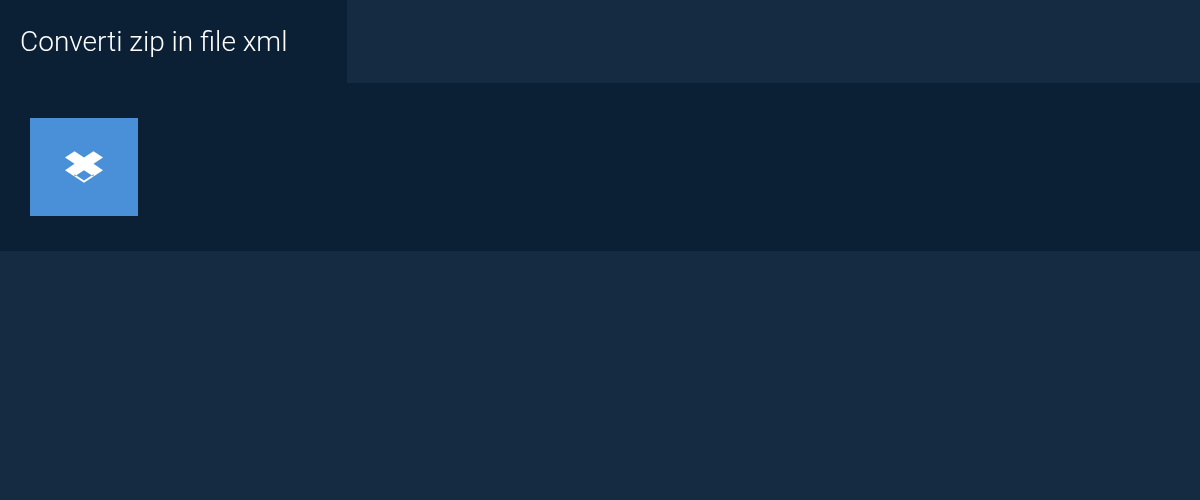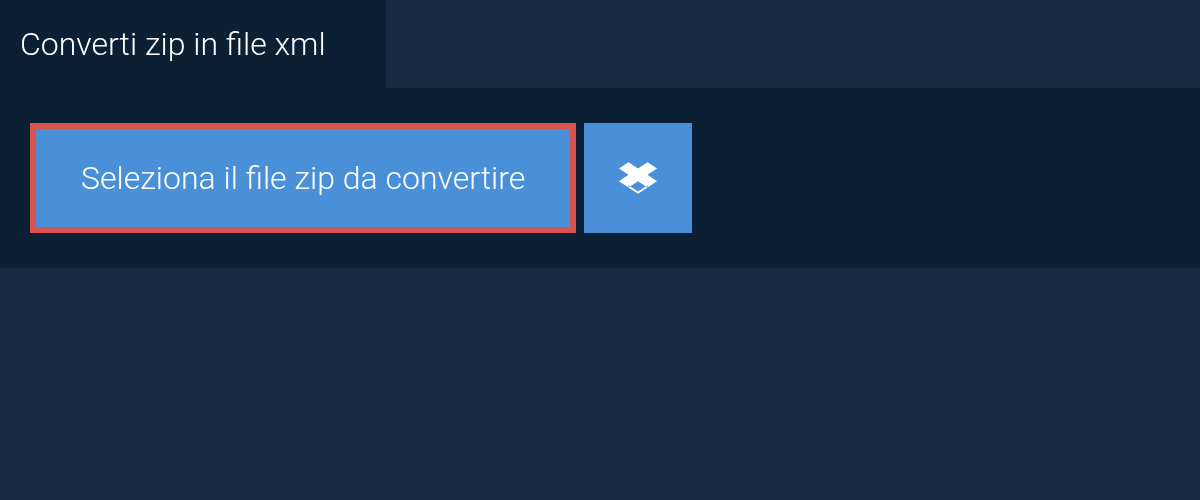--- a/index.html
+++ b/index.html
@@ -12,21 +12,21 @@
       height: 500px;
       background: #152b42;
       font-family: -apple-system, BlinkMacSystemFont, "Segoe UI", Roboto, Helvetica, Arial, sans-serif;
       overflow: hidden;
     }
     .tab-header {
       background: #0b2034;
       color: #ffffff;
       display: inline-block;
       padding: 25px 60px 25px 20px;
-      font-size: 32px;
+      font-size: 28px;
       font-weight: 300;
     }
     .upload-section {
       background: #0b2034;
       padding: 35px 30px;
       margin-top: 0;
     }
     .button-row {
       display: flex;
       gap: 8px;
@@ -69,23 +69,20 @@
 <body>
 
 
 
 <div class="tab-header">
   <span>Converti zip in file xml</span>
 </div>
 
 <div class="upload-section">
   <div class="button-row">
-    <div class="select-file-btn">
-      <span>Seleziona il file zip da convertire</span>
-    </div>
     <div class="dropbox-btn">
       <svg class="dropbox-icon-svg" viewBox="0 0 24 24">
         <path d="M6 2L0 6l6 4-6 4 6 4 6-4 6 4 6-4-6-4 6-4-6-4-6 4zm6 4l-6 4 6 4 6-4zm-6 10.5l6 4 6-4v1.5l-6 4-6-4z"></path>
       </svg>
     </div>
   </div>
 </div>
 
 <div class="spacer"></div>
 

